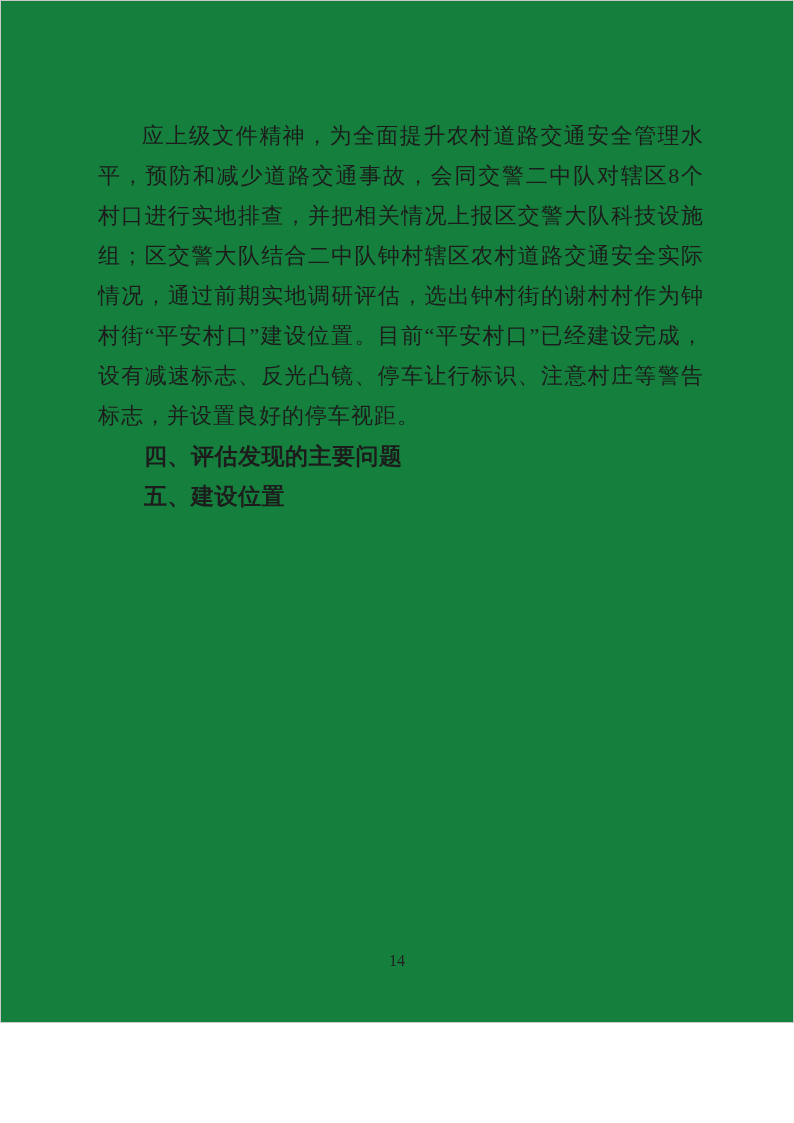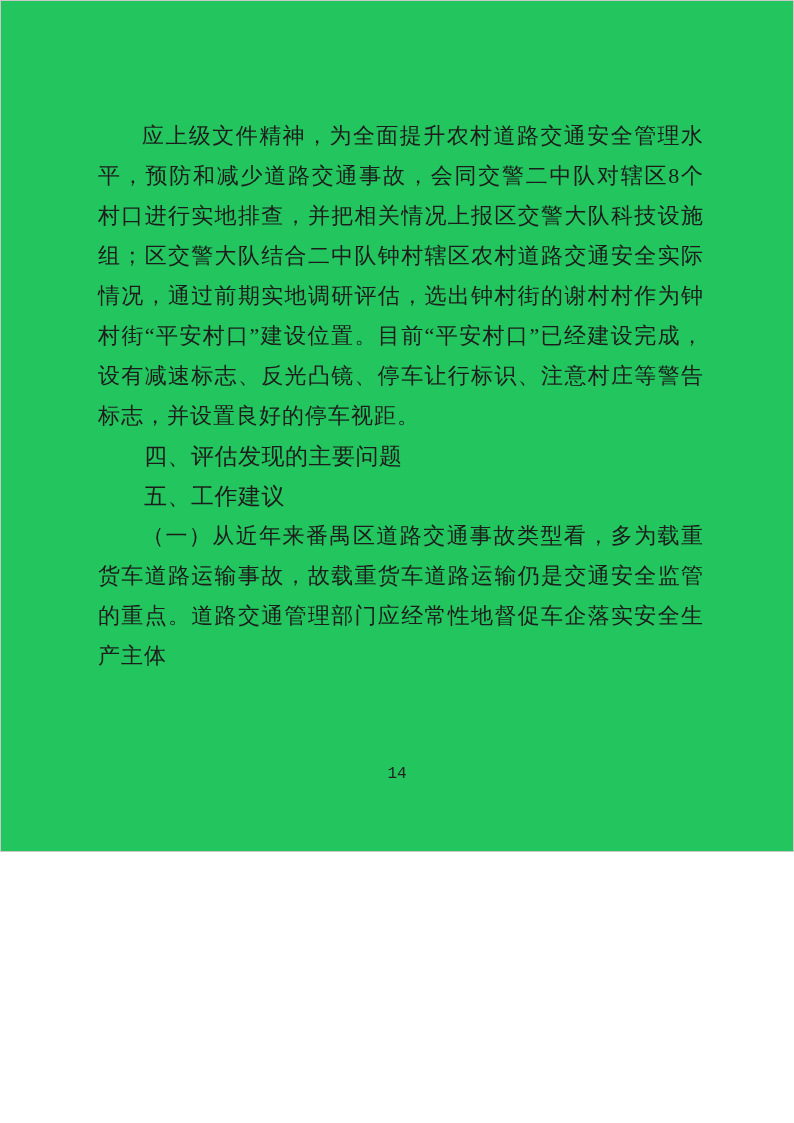--- a/index.html
+++ b/index.html
@@ -3,61 +3,60 @@
 <meta charset="utf-8">
 <style>
   html, body {
     margin: 0;
     padding: 0;
     background: #ffffff;
   }
   .page {
     position: relative;
     width: 794px;
-    height: 852px;
+    height: 1023px;
     box-sizing: border-box;
-    background: #22c55e;
+    background: #15803d;
     box-shadow: inset 0 0 0 1px #c9c9c9;
     padding: 116px 90px 0 98px;
     font-family: "Liberation Serif", "DejaVu Serif", serif;
     color: #1c1c1c;
     overflow: hidden;
   }
   .content p {
     margin: 0;
     font-size: 22px;
     line-height: 40px;
     letter-spacing: 1px;
     text-align: justify;
     text-indent: 2em;
     word-break: break-all;
   }
   .content p.heading {
     font-family: "Liberation Sans", "DejaVu Sans", sans-serif;
-    font-weight: normal;
+    font-weight: bold;
     font-size: 23px;
     letter-spacing: 0.5px;
     text-align: left;
   }
   .page-number {
     position: absolute;
     left: 0;
     right: 0;
-    bottom: 70px;
+    bottom: 54px;
     text-align: center;
     font-size: 16px;
     line-height: 1;
     color: #222222;
-    font-family: Liberation Mono, monospace;
+    font-family: Liberation Serif, serif;
   }
 </style>
 </head>
 <body>
 
 <div class="page">
   <div class="content">
     <p class="body">应上级文件精神，为全面提升农村道路交通安全管理水平，预防和减少道路交通事故，会同交警二中队对辖区8个村口进行实地排查，并把相关情况上报区交警大队科技设施组；区交警大队结合二中队钟村辖区农村道路交通安全实际情况，通过前期实地调研评估，选出钟村街的谢村村作为钟村街“平安村口”建设位置。目前“平安村口”已经建设完成，设有减速标志、反光凸镜、停车让行标识、注意村庄等警告标志，并设置良好的停车视距。</p>
     <p class="heading">四、评估发现的主要问题</p>
-    <p class="heading">五、工作建议</p>
-    <p class="body">（一）从近年来番禺区道路交通事故类型看，多为载重货车道路运输事故，故载重货车道路运输仍是交通安全监管的重点。道路交通管理部门应经常性地督促车企落实安全生产主体</p>
+    <p class="heading">五、建设位置</p>
   </div>
   <div class="page-number">14</div>
 </div>
 
 </body></html>

